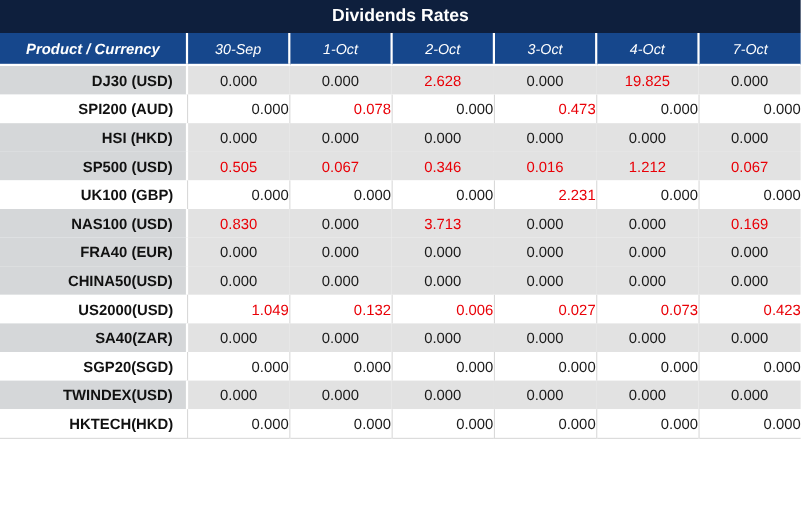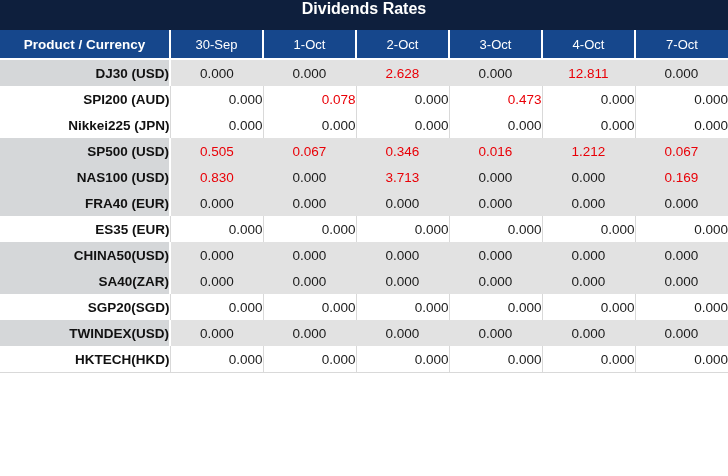--- a/index.html
+++ b/index.html
@@ -14,41 +14,42 @@
     --value-nonzero:#e90007;
     --product-text:#111111;
   }
   html,body{margin:0;padding:0;background:#fff;}
   body{width:728px;height:476px;overflow:hidden;font-family:"Liberation Sans",sans-serif;}
   .widget{width:728px;height:476px;display:flex;flex-direction:column;}
   .title-bar{
     height:30px;flex:0 0 30px;
     background:var(--title-bar-bg);
     color:#fff;font-weight:bold;font-size:16px;
-    display:flex;justify-content:center;
+    display:flex;align-items:center;justify-content:center;
   }
   table{
     border-collapse:collapse;table-layout:fixed;width:728px;
     border-bottom:1px solid var(--divider);
   }
   col.c-prod{width:170px;}
   col.c-date{width:93px;}
   thead th{
     height:28px;background:var(--header-bg);color:var(--header-text);
     font-size:13px;font-weight:normal;text-align:center;padding:0;
     border-bottom:2px solid #fff;
+    font-style:italic;
   }
   thead th + th{border-left:2px solid #fff;}
   thead th.prod-h{font-weight:bold;font-size:13.5px;}
   tbody td{
     height:26px;padding:0;font-size:13.5px;text-align:center;
     color:var(--value-zero);
   }
   tbody td.product{
-    text-align:right;padding-right:0;font-weight:bold;
+    text-align:right;padding-right:12px;font-weight:bold;
     color:var(--product-text);box-sizing:border-box;
   }
   tr.gray td{background:var(--row-gray-cell-bg);}
   tr.gray td.product{background:var(--row-gray-product-bg);border-right:2px solid #fff;}
   tr.white td{background:var(--row-white-bg);border-right:1px solid var(--divider);text-align:right;}
   tr.white td:last-child{border-right:none;}
   td.red{color:var(--value-nonzero);}
 </style>
 </head>
 <body>
@@ -78,85 +79,94 @@
           <th class="date-h">7-Oct</th>
         </tr>
     </thead>
     <tbody>
         <tr class="gray">
           <td class="product">DJ30 (USD)</td>
           <td class="">0.000</td>
           <td class="">0.000</td>
           <td class="red">2.628</td>
           <td class="">0.000</td>
-          <td class="red">12.811</td>
+          <td class="red">19.825</td>
           <td class="">0.000</td>
         </tr>
         <tr class="white">
           <td class="product">SPI200 (AUD)</td>
           <td class="">0.000</td>
           <td class="red">0.078</td>
           <td class="">0.000</td>
           <td class="red">0.473</td>
           <td class="">0.000</td>
           <td class="">0.000</td>
         </tr>
-        <tr class="white">
-          <td class="product">Nikkei225 (JPN)</td>
+        <tr class="gray">
+          <td class="product">HSI (HKD)</td>
           <td class="">0.000</td>
           <td class="">0.000</td>
           <td class="">0.000</td>
           <td class="">0.000</td>
           <td class="">0.000</td>
           <td class="">0.000</td>
         </tr>
         <tr class="gray">
           <td class="product">SP500 (USD)</td>
           <td class="red">0.505</td>
           <td class="red">0.067</td>
           <td class="red">0.346</td>
           <td class="red">0.016</td>
           <td class="red">1.212</td>
           <td class="red">0.067</td>
         </tr>
+        <tr class="white">
+          <td class="product">UK100 (GBP)</td>
+          <td class="">0.000</td>
+          <td class="">0.000</td>
+          <td class="">0.000</td>
+          <td class="red">2.231</td>
+          <td class="">0.000</td>
+          <td class="">0.000</td>
+        </tr>
         <tr class="gray">
           <td class="product">NAS100 (USD)</td>
           <td class="red">0.830</td>
           <td class="">0.000</td>
           <td class="red">3.713</td>
           <td class="">0.000</td>
           <td class="">0.000</td>
           <td class="red">0.169</td>
         </tr>
         <tr class="gray">
           <td class="product">FRA40 (EUR)</td>
           <td class="">0.000</td>
           <td class="">0.000</td>
           <td class="">0.000</td>
           <td class="">0.000</td>
           <td class="">0.000</td>
           <td class="">0.000</td>
         </tr>
-        <tr class="white">
-          <td class="product">ES35 (EUR)</td>
-          <td class="">0.000</td>
-          <td class="">0.000</td>
-          <td class="">0.000</td>
-          <td class="">0.000</td>
-          <td class="">0.000</td>
-          <td class="">0.000</td>
-        </tr>
         <tr class="gray">
           <td class="product">CHINA50(USD)</td>
           <td class="">0.000</td>
           <td class="">0.000</td>
           <td class="">0.000</td>
           <td class="">0.000</td>
           <td class="">0.000</td>
           <td class="">0.000</td>
+        </tr>
+        <tr class="white">
+          <td class="product">US2000(USD)</td>
+          <td class="red">1.049</td>
+          <td class="red">0.132</td>
+          <td class="red">0.006</td>
+          <td class="red">0.027</td>
+          <td class="red">0.073</td>
+          <td class="red">0.423</td>
         </tr>
         <tr class="gray">
           <td class="product">SA40(ZAR)</td>
           <td class="">0.000</td>
           <td class="">0.000</td>
           <td class="">0.000</td>
           <td class="">0.000</td>
           <td class="">0.000</td>
           <td class="">0.000</td>
         </tr>

